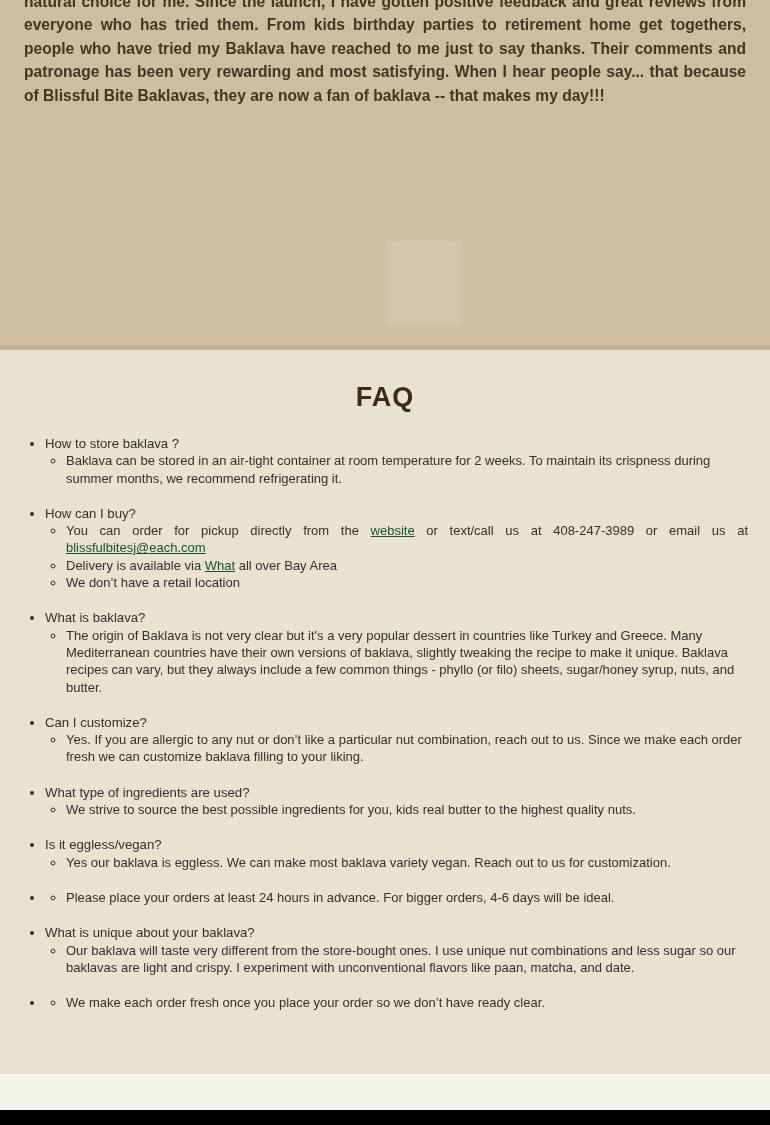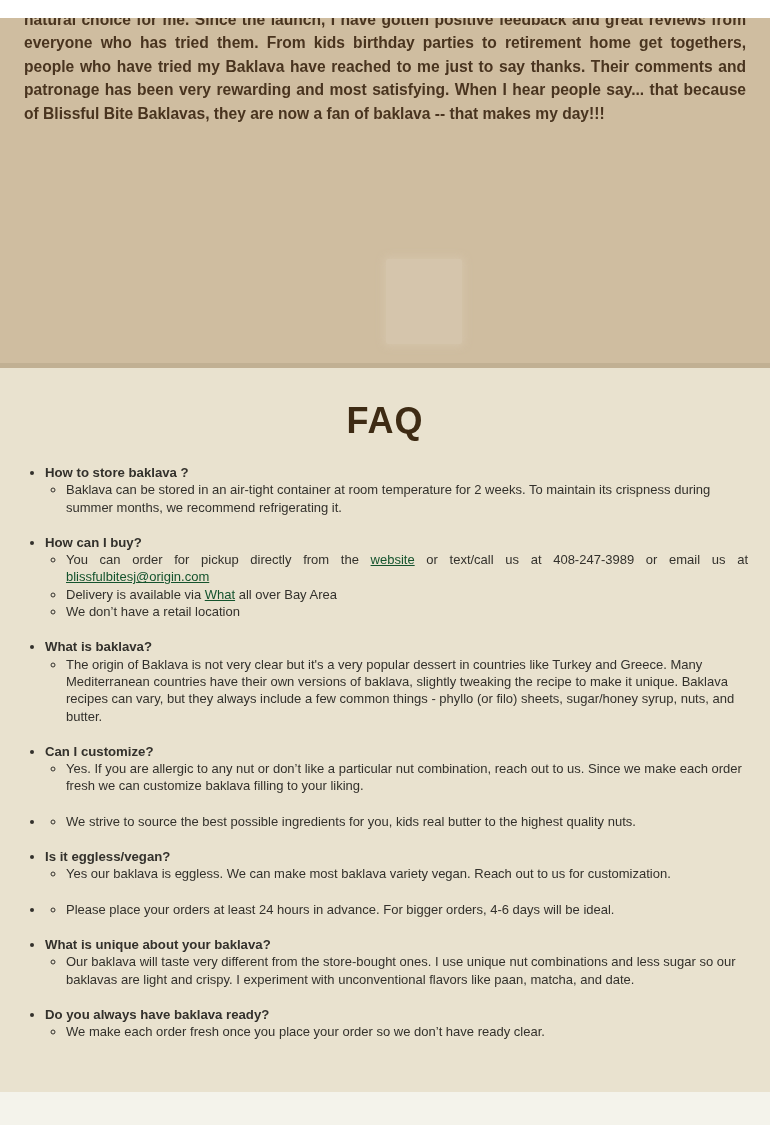--- a/index.html
+++ b/index.html
@@ -12,21 +12,20 @@
   }
   
   .hero {
     position: relative;
     width: 770px;
     height: 345px;
     background: #cfbda0;
     border-bottom: 5px solid #c1b093;
     box-sizing: content-box;
     overflow: hidden;
-    margin-top: 18px;
   }
   .hero p {
     margin: -10px 0 0 0;
     padding: 0 24px;
     color: #49341f;
     font-weight: 700;
     font-size: 15.6px;
     line-height: 23.4px;
     text-align: justify;
   }
@@ -46,38 +45,38 @@
     height: 724px;
     background: #e9e2cf;
     box-sizing: border-box;
     padding-top: 32px;
     overflow: hidden;
   }
   .faq h2 {
     margin: 0 0 22px 0;
     text-align: center;
     color: #3e2b14;
-    font-size: 36px;
+    font-size: 27px;
     font-weight: 800;
     letter-spacing: 1px;
   }
   ul.faq-list {
     margin: 0;
     padding: 0 22px 0 45px;
     list-style: disc outside;
     color: #33312c;
   }
   li.faq-item {
     margin: 0 0 18px 0;
     font-weight: 700;
     font-size: 13.2px;
     line-height: 17.3px;
   }
   li.faq-item .question {
-    font-weight: 700;
+    font-weight: 400;
   }
   ul.answers {
     margin: 0;
     padding: 0 0 0 21px;
     list-style: circle outside;
     font-weight: 400;
   }
   ul.answers li {
     font-weight: 400;
     font-size: 13px;
@@ -114,38 +113,39 @@
   <ul class="faq-list">
       <li class="faq-item">
         <div class="question">How to store baklava ?</div>
         <ul class="answers">
           <li class="answer"><span>Baklava can be stored in an air-tight container at room temperature for 2 weeks. To maintain its crispness during summer months, we recommend refrigerating it.</span></li>
         </ul>
       </li>
       <li class="faq-item">
         <div class="question">How can I buy?</div>
         <ul class="answers">
-          <li class="answer justify"><span>You can order for pickup directly from  the </span><a href="#">website</a><span> or text/call us at 408-247-3989 or email us at </span><a href="#">blissfulbitesj@origin.com</a></li>
+          <li class="answer justify"><span>You can order for pickup directly from  the </span><a href="#">website</a><span> or text/call us at 408-247-3989 or email us at </span><a href="#">blissfulbitesj@each.com</a></li>
           <li class="answer"><span>Delivery is available via </span><a href="#">What</a><span> all over Bay Area</span></li>
           <li class="answer"><span>We don’t have a retail location</span></li>
         </ul>
       </li>
       <li class="faq-item">
         <div class="question">What is baklava?</div>
         <ul class="answers">
           <li class="answer"><span>The origin of Baklava is not very clear but it's a very popular dessert in countries like Turkey and Greece. Many Mediterranean countries have their own versions of baklava, slightly tweaking the recipe to make it unique. Baklava recipes can vary, but they always include a few common things - phyllo (or filo) sheets, sugar/honey syrup, nuts, and butter.</span></li>
         </ul>
       </li>
       <li class="faq-item">
         <div class="question">Can I customize?</div>
         <ul class="answers">
           <li class="answer"><span>Yes. If you are allergic to any nut or don’t like a particular nut combination, reach out to us. Since we make each order fresh we can customize baklava filling to your liking.</span></li>
         </ul>
       </li>
       <li class="faq-item">
+        <div class="question">What type of ingredients are used?</div>
         <ul class="answers">
           <li class="answer"><span>We strive to source the best possible ingredients for you, kids real butter to the highest quality nuts.</span></li>
         </ul>
       </li>
       <li class="faq-item">
         <div class="question">Is it eggless/vegan?</div>
         <ul class="answers">
           <li class="answer"><span>Yes our baklava is eggless. We can make most baklava variety vegan. Reach out to us for customization.</span></li>
         </ul>
       </li>
@@ -154,21 +154,20 @@
           <li class="answer"><span>Please place your orders at least 24 hours in advance. For bigger orders, 4-6 days will be ideal.</span></li>
         </ul>
       </li>
       <li class="faq-item">
         <div class="question">What is unique about your baklava?</div>
         <ul class="answers">
           <li class="answer"><span>Our baklava will taste very different from the store-bought ones. I use unique nut combinations and less sugar so our baklavas are light and crispy. I experiment with unconventional flavors like paan, matcha, and date.</span></li>
         </ul>
       </li>
       <li class="faq-item">
-        <div class="question">Do you always have baklava ready?</div>
         <ul class="answers">
           <li class="answer"><span>We make each order fresh once you place your order so we don’t have ready clear.</span></li>
         </ul>
       </li>
     </ul>
 </div>
 
 <div class="footer-spacer"></div>
 <div class="footer-bar"></div>
 

